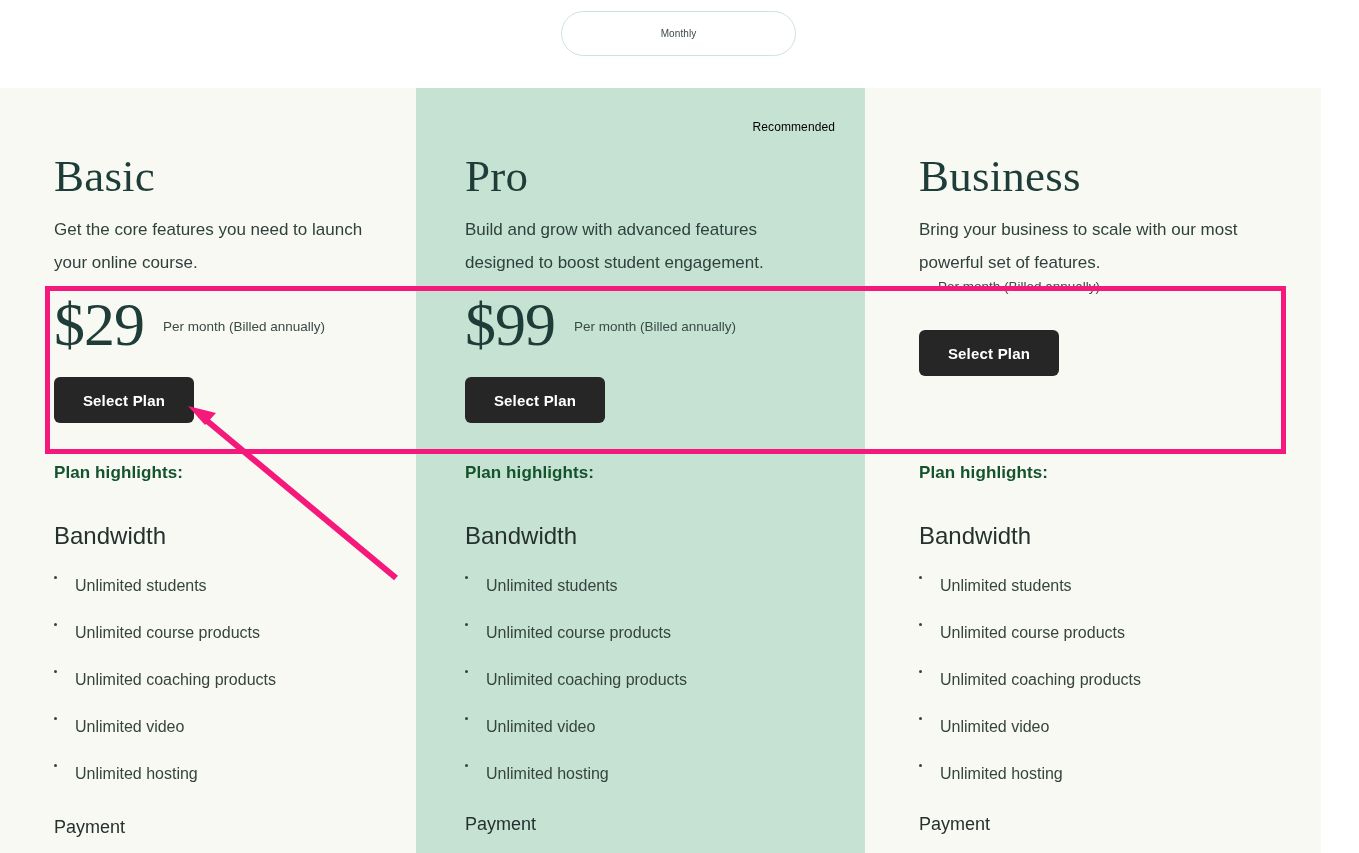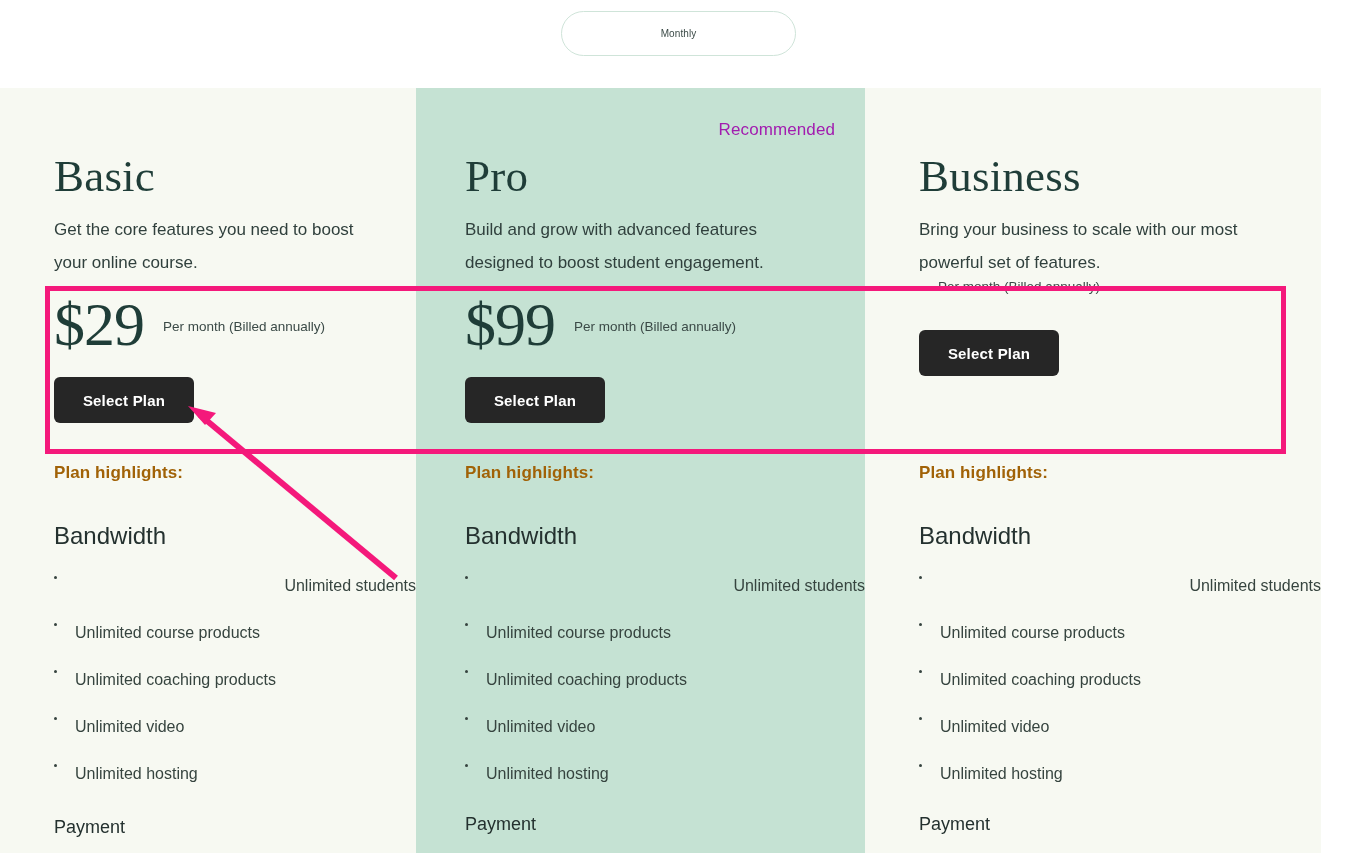--- a/index.html
+++ b/index.html
@@ -89,22 +89,22 @@
   .col-business {
     width: 456px;
     background: #f7f9f2;
     padding-left: 54px;
   }
 
   .recommended {
     position: absolute;
     right: 30px;
     top: 32px;
-    font-size: 17px;
-    color: #a21caf;
+    font-size: 12px;
+    color: #000000;
     letter-spacing: .1px;
   }
 
   .plan-name {
     font-family: "Liberation Serif", serif;
     font-size: 45px;
     line-height: 1;
     color: #1f3d38;
     margin: 0;
     padding-top: 66px;
@@ -184,21 +184,21 @@
     width: 100%;
     box-sizing: border-box;
   }
   .col-basic .highlights { padding-left: 54px; top: 375px; }
   .col-pro .highlights { padding-left: 49px; top: 375px; }
   .col-business .highlights { padding-left: 54px; top: 375px; }
 
   .highlights-title {
     font-size: 17px;
     font-weight: bold;
-    color: #a16207;
+    color: #14532d;
     margin: 0;
     letter-spacing: .1px;
   }
   .group-title {
     font-size: 24px;
     color: #24312f;
     margin: 0;
     padding-top: 39px;
     font-weight: 400;
   }
@@ -208,21 +208,21 @@
     padding: 0;
   }
   .feature-item {
     position: relative;
     font-size: 16px;
     color: #36443f;
     padding-left: 21px;
     padding-top: 27px;
     line-height: 20px;
   }
-  .feature-item:first-child { padding-top: 26px; text-align: right; }
+  .feature-item:first-child { padding-top: 26px; }
   .feature-bullet {
     position: absolute;
     left: 0;
     top: 27px;
     width: 3px;
     height: 3px;
     background: #36443f;
     border-radius: 50%;
   }
   .feature-item:first-child .feature-bullet { top: 26px; }
@@ -263,21 +263,21 @@
   <div class="topbar">
     <div class="billing-toggle">
       <div class="toggle-opt">Monthly</div>
     </div>
   </div>
 
   <div class="columns">
 
     <div class="col col-basic">
       <h2 class="plan-name">Basic</h2>
-      <p class="plan-desc">Get the core features you need to boost your online course.</p>
+      <p class="plan-desc">Get the core features you need to launch your online course.</p>
 
       <div class="price-block">
         <div class="price-row">
           <span class="price-amount">$29</span>
           <span class="price-note">Per month (Billed annually)</span>
         </div>
         <button class="select-btn">Select Plan</button>
       </div>
 
       <div class="highlights">

